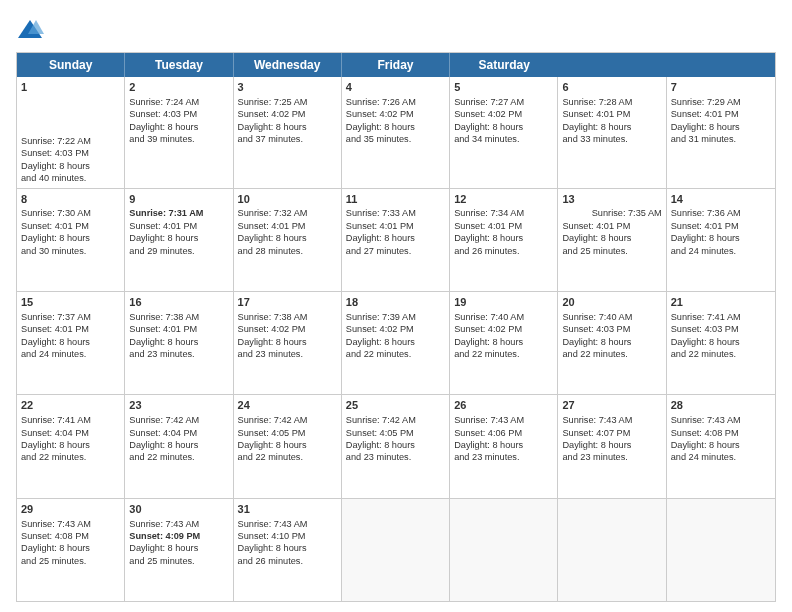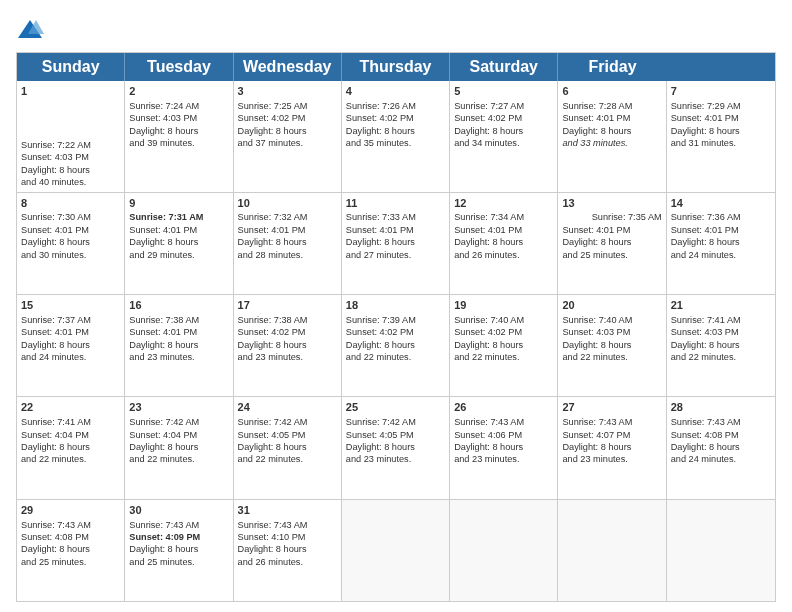--- a/index.html
+++ b/index.html
@@ -58,21 +58,21 @@
       border: 1px solid #ccc;
     }
     .cal-header-row {
       display: grid;
       grid-template-columns: repeat(7, 1fr);
       background: #2e6da4;
     }
     .cal-header-cell {
       color: #fff;
       text-align: center;
-      font-size: 16px;
+      font-size: 12px;
       font-weight: bold;
       padding: 5px 2px;
       border-right: 1px solid rgba(255,255,255,0.3);
     }
     .cal-header-cell:last-child { border-right: none; }
     .cal-body {
       flex: 1;
       display: flex;
       flex-direction: column;
     }
@@ -120,23 +120,22 @@
       <div class="main-title"></div>
       <div class="subtitle"></div>
     </div>
   </div>
 
   <div class="calendar">
     <div class="cal-header-row">
     <div class="cal-header-cell">Sunday</div>
         <div class="cal-header-cell">Tuesday</div>
         <div class="cal-header-cell">Wednesday</div>
-        <div class="cal-header-cell">Thursday</div>
+        <div class="cal-header-cell">Friday</div>
         <div class="cal-header-cell">Saturday</div>
-        <div class="cal-header-cell">Friday</div>
       </div>
     <div class="cal-body">
     <div class="cal-week">
           <div class="cal-cell">
             <span class="day-number">1</span>
             <span style="display: block; margin-top: 40px;">Sunrise: 7:22 AM</span>
             <span style="display: block;">Sunset: 4:03 PM</span>
             <span style="display: block;">Daylight: 8 hours</span>
             <span style="display: block;">and 40 minutes.</span>
           </div>
@@ -166,21 +165,21 @@
             <span style="display: block;">Sunrise: 7:27 AM</span>
             <span style="display: block;">Sunset: 4:02 PM</span>
             <span style="display: block;">Daylight: 8 hours</span>
             <span style="display: block;">and 34 minutes.</span>
           </div>
           <div class="cal-cell">
             <span class="day-number">6</span>
             <span style="display: block;">Sunrise: 7:28 AM</span>
             <span style="display: block;">Sunset: 4:01 PM</span>
             <span style="display: block;">Daylight: 8 hours</span>
-            <span style="display: block; font-style: italic;">and 33 minutes.</span>
+            <span style="display: block;">and 33 minutes.</span>
           </div>
           <div class="cal-cell">
             <span class="day-number">7</span>
             <span style="display: block;">Sunrise: 7:29 AM</span>
             <span style="display: block;">Sunset: 4:01 PM</span>
             <span style="display: block;">Daylight: 8 hours</span>
             <span style="display: block;">and 31 minutes.</span>
           </div>
         </div>
         <div class="cal-week">

